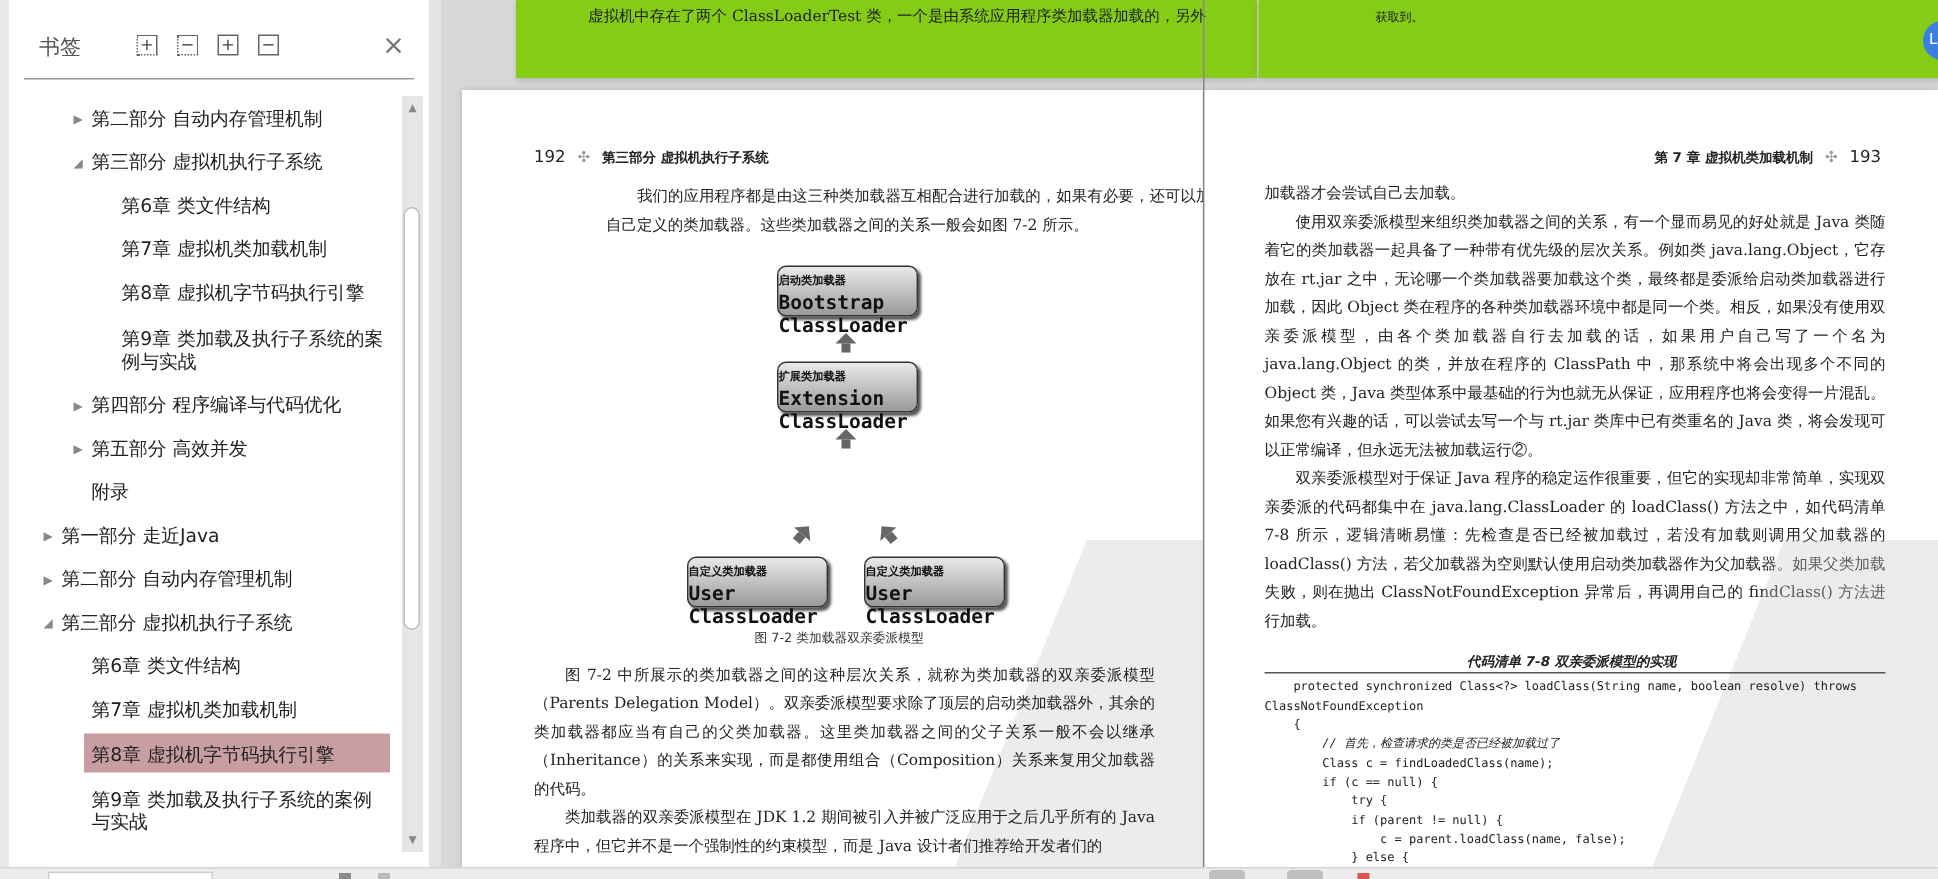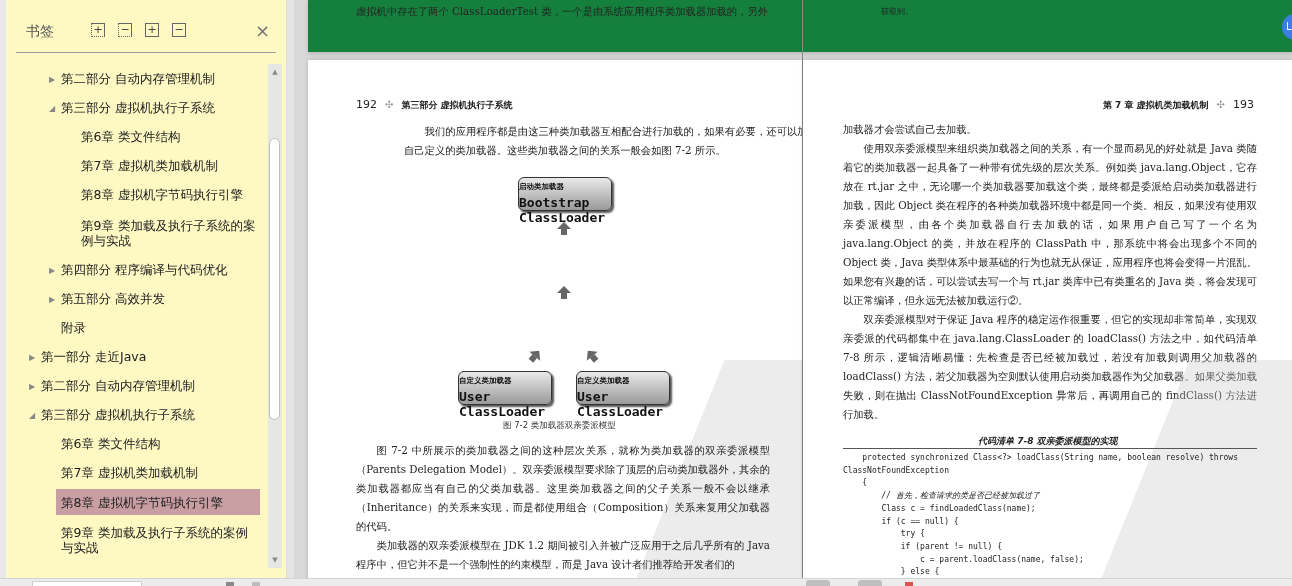--- a/index.html
+++ b/index.html
@@ -1,39 +1,39 @@
 <!DOCTYPE html>
 <html><head>
 <meta charset="utf-8">
 <style>
   html, body { margin:0; padding:0; }
   body { width:1292px; height:586px; overflow:hidden; background:#e4e4e4; position:relative; font-family:"DejaVu Sans", sans-serif; }
 
   
-  .panel { position:absolute; left:6px; top:0; width:280px; height:578px; background:#fef9c3; border-right:1px solid #dcdcdc; }
+  .panel { position:absolute; left:6px; top:0; width:280px; height:578px; background:#ffffff; border-right:1px solid #dcdcdc; }
   .panel-edge { position:absolute; left:0; top:0; width:6px; height:586px; background:#e9e9e9; }
   .panel-header { position:absolute; left:10px; top:18px; width:260px; height:34px; border-bottom:1px solid #9a9a9a; }
   .panel-title { position:absolute; left:10px; top:5px; font-size:14px; color:#555; }
   .hdr-icon { position:absolute; top:5px; width:14px; height:14px; border:1px solid #666; box-sizing:border-box; font-size:11px; line-height:11px; text-align:center; color:#444; }
   .hdr-icon.dotted { border-left:1px dotted #666; border-bottom:1px dotted #666; }
   .close-x { position:absolute; right:6px; top:2px; font-size:18px; color:#777; cursor:pointer; }
 
   .tree { position:absolute; left:10px; top:62px; width:244px; height:508px; overflow:hidden; }
   .node { position:absolute; font-size:12.5px; color:#222; line-height:15px; cursor:pointer; }
   .node .arrow { position:absolute; left:-12px; top:1px; font-size:8px; color:#888; }
   .node.selected { background:#c99ea3; }
 
   .vscroll { position:absolute; left:262px; top:64px; width:14px; height:504px; background:#e6e6e6; }
   .vscroll .thumb { position:absolute; left:1px; top:74px; width:11px; height:282px; background:#fff; border:1px solid #bdbdbd; border-radius:6px; box-sizing:border-box; }
   .vscroll .up, .vscroll .down { position:absolute; left:0; width:14px; text-align:center; font-size:7px; color:#888; }
   .vscroll .up { top:4px; } .vscroll .down { bottom:4px; }
 
   
   .doc { position:absolute; left:294px; top:0; width:998px; height:578px; background:#d8d8d8; }
-  .page-top { position:absolute; top:0; height:52px; background:#15803d; box-shadow:0 2px 4px rgba(0,0,0,0.15); }
+  .page-top { position:absolute; top:0; height:52px; background:#84cc16; box-shadow:0 2px 4px rgba(0,0,0,0.15);margin-left:36px; }
   .page { position:absolute; top:60px; height:520px; background:#fff; box-shadow:0 0 4px rgba(0,0,0,0.18); overflow:hidden; }
   .divline { position:absolute; left:508px; top:0; width:1px; height:578px; background:#888; }
 
   .text { font-family:"DejaVu Serif", serif; font-size:10.3px; color:#222; line-height:19px; }
   .text p { margin:0; text-align:justify; }
   .text p.indent { text-indent:2em; }
   .runhead { position:absolute; font-family:"DejaVu Sans", sans-serif; font-size:9px; font-weight:bold; color:#222; }
   .pnum { font-size:11px; font-weight:normal; }
   .orn { color:#999; font-size:10px; margin:0 8px; }
 
@@ -113,20 +113,24 @@
     </div>
     <div class="text" style="position:absolute; left:48px; top:62px; width:414px;margin-left:48px;">
         <p class="indent">我们的应用程序都是由这三种类加载器互相配合进行加载的，如果有必要，还可以加入自己定义的类加载器。这些类加载器之间的关系一般会如图 7-2 所示。</p>
       </div>
 
     <div class="box" style="left:210px; top:117px;">
         <span class="cn">启动类加载器</span>
         <span class="en">Bootstrap ClassLoader</span>
       </div>
     <div class="up-arrow" style="left:249px; top:162px;"></div>
+    <div class="box" style="left:210px; top:181px;">
+        <span class="cn">扩展类加载器</span>
+        <span class="en">Extension ClassLoader</span>
+      </div>
     <div class="up-arrow" style="left:249px; top:226px;"></div>
     <div class="up-arrow" style="left:222px; top:290px; transform:rotate(40deg);"></div>
     <div class="up-arrow" style="left:275px; top:290px; transform:rotate(-40deg);"></div>
     <div class="box" style="left:150px; top:311px;">
         <span class="cn">自定义类加载器</span>
         <span class="en">User ClassLoader</span>
       </div>
     <div class="box" style="left:268px; top:311px;">
         <span class="cn">自定义类加载器</span>
         <span class="en">User ClassLoader</span>

